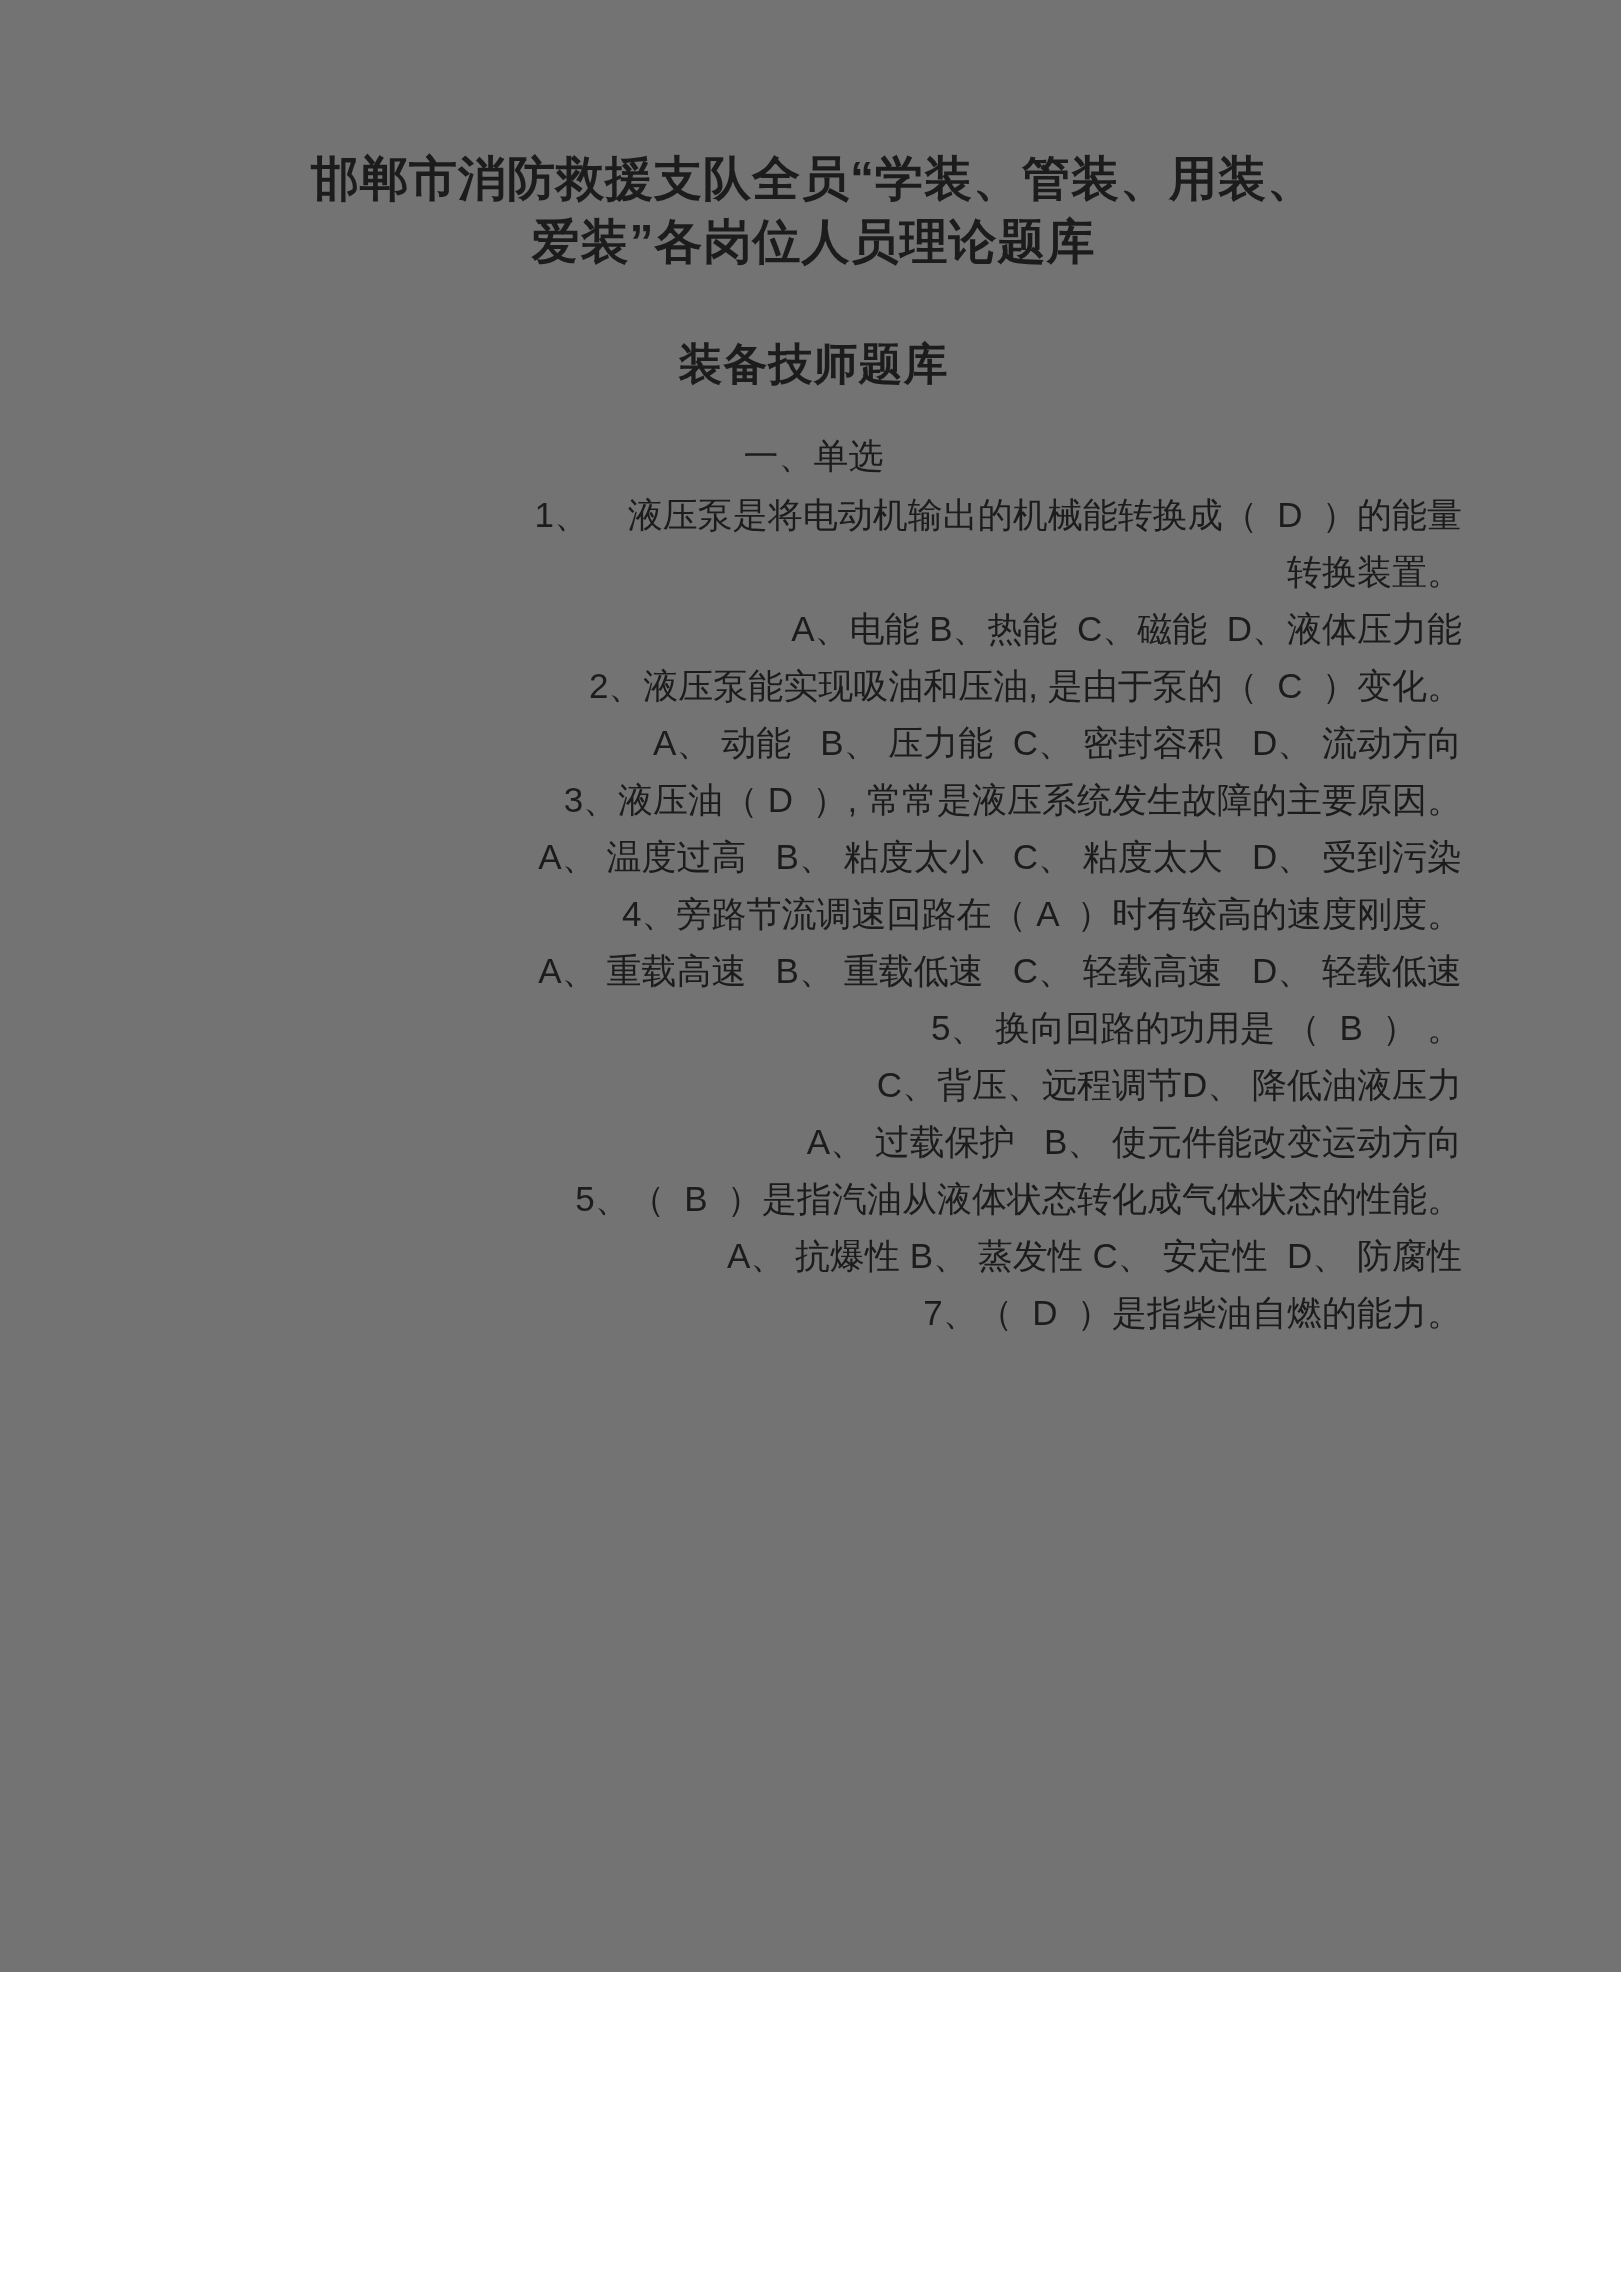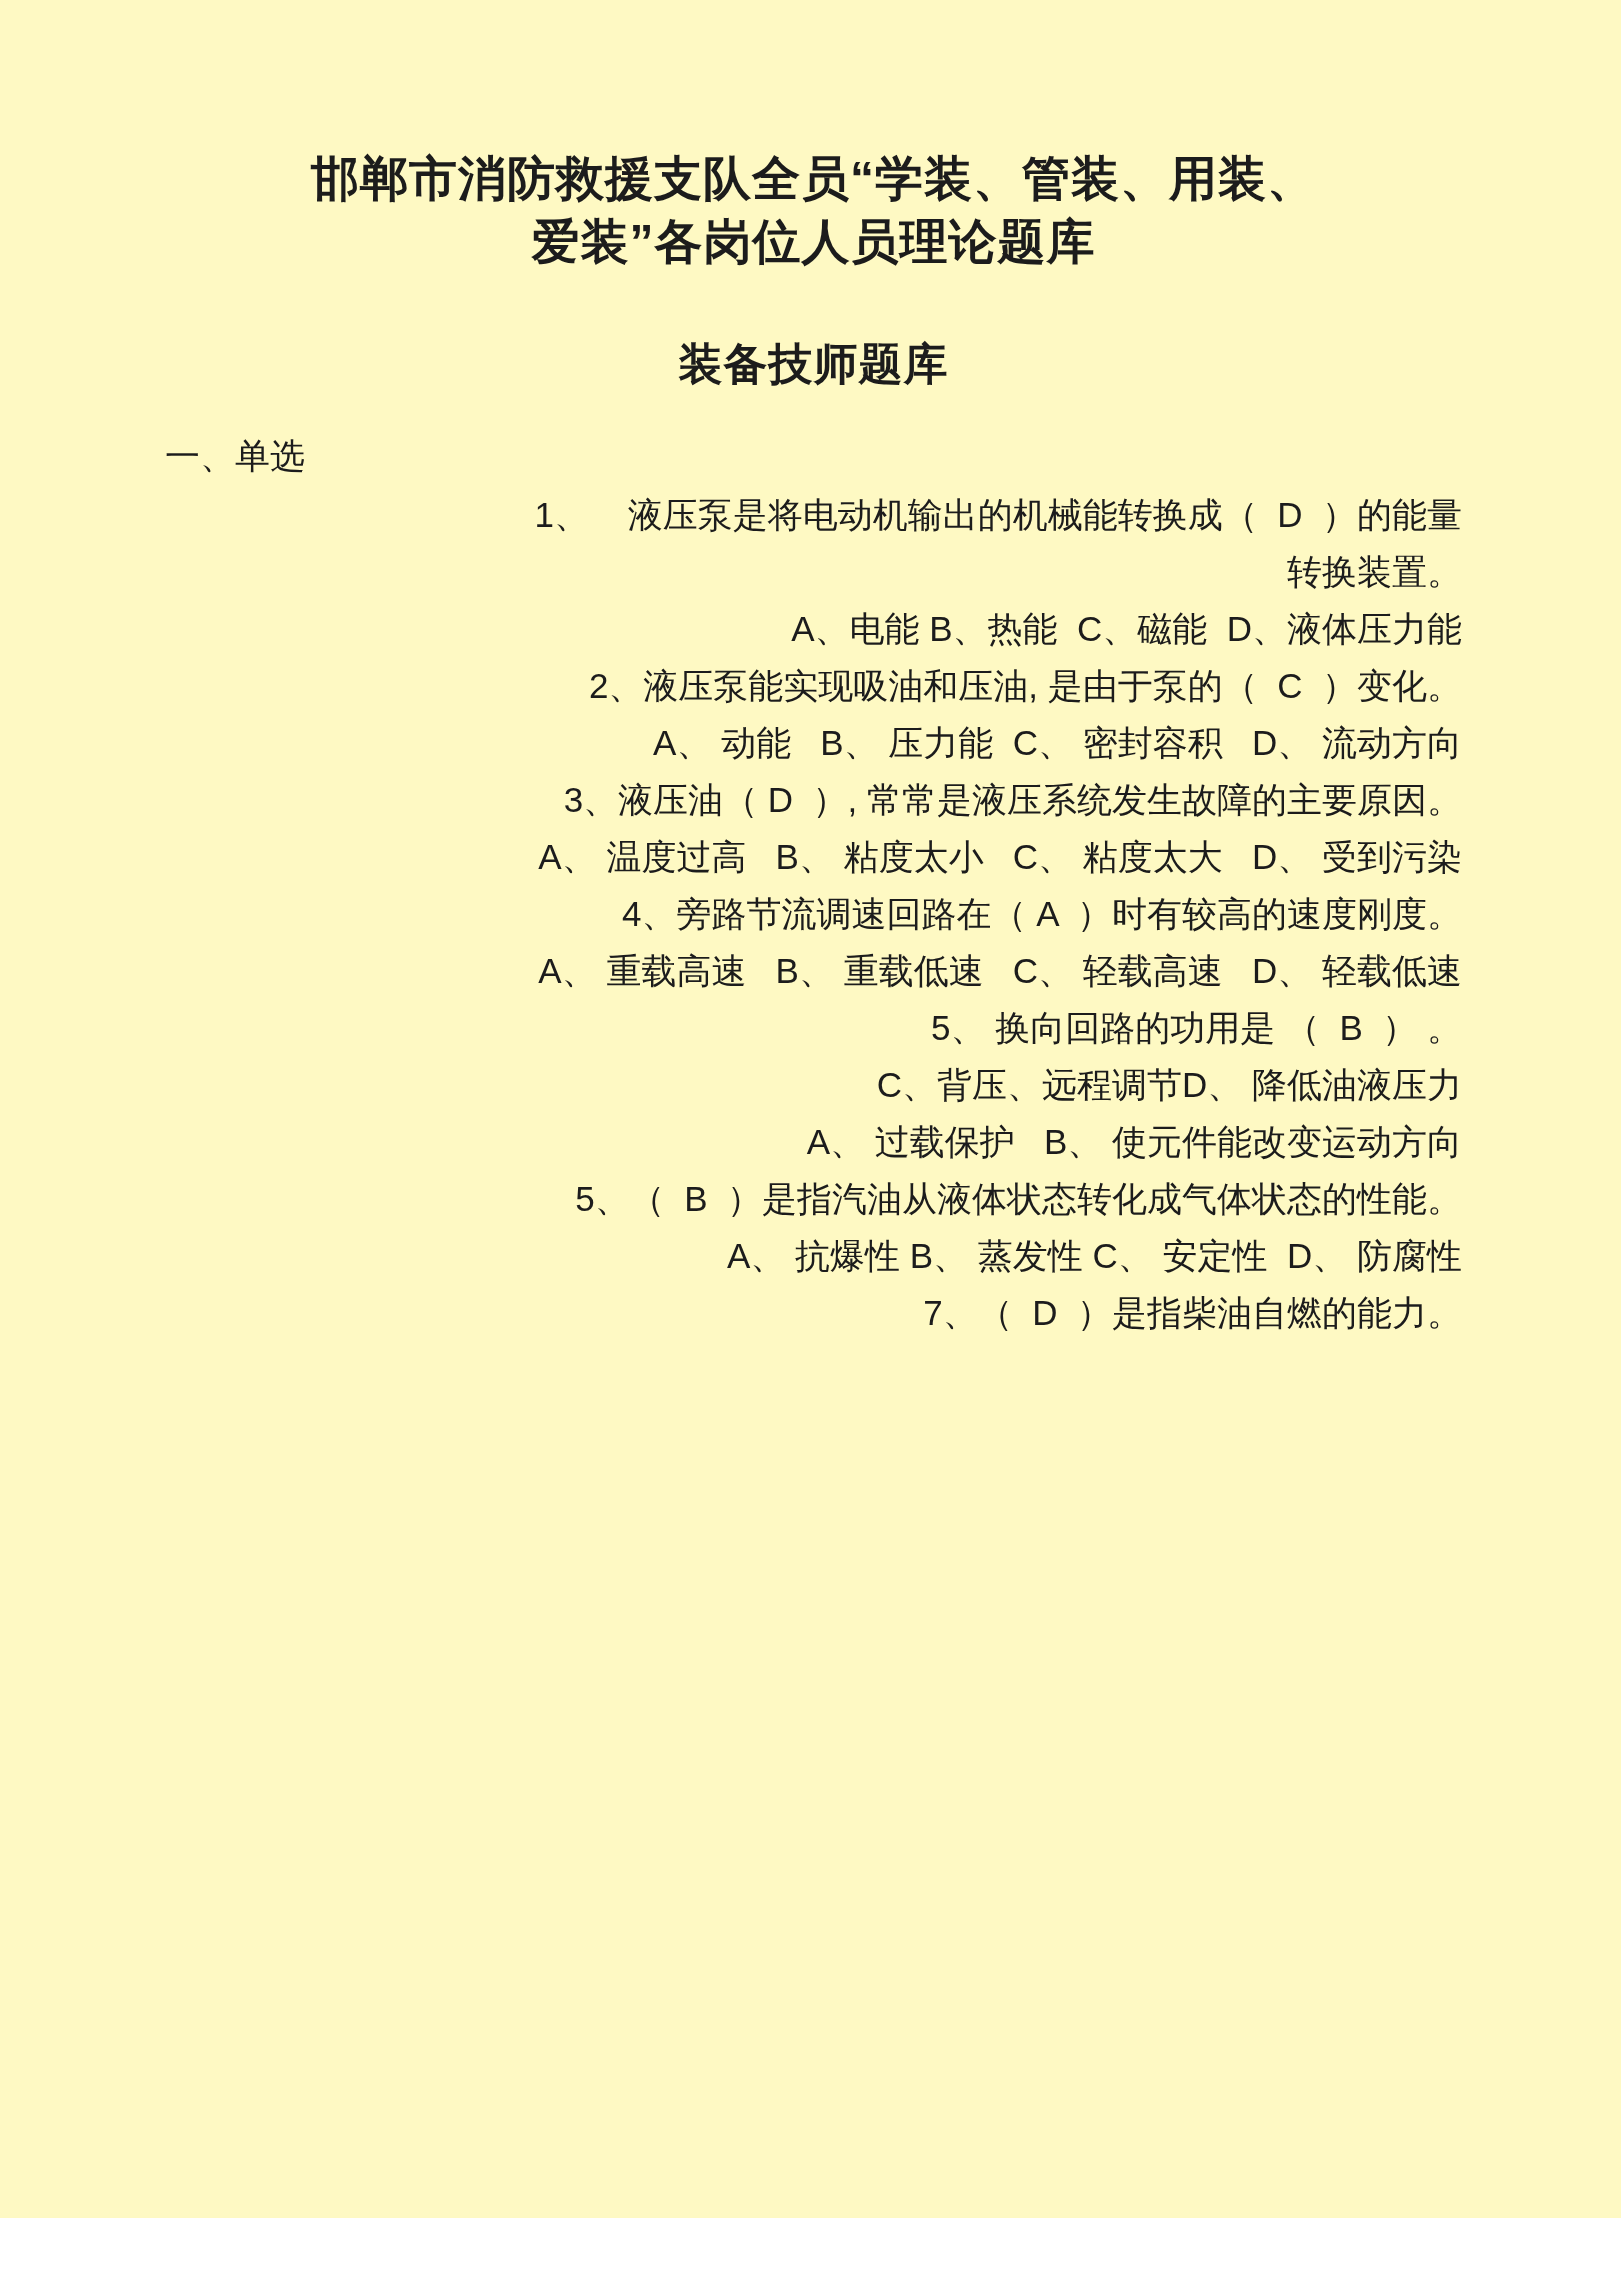--- a/index.html
+++ b/index.html
@@ -3,22 +3,22 @@
 <meta charset="utf-8">
 <style>
   html, body {
     margin: 0;
     padding: 0;
     background: #ffffff;
   }
   .page {
     position: relative;
     width: 1621px;
-    height: 2218px;
-    background: #fef9c3;
+    height: 1972px;
+    background: #737373;
     box-sizing: border-box;
     padding: 147px 159px 0 165px;
     color: #1c1c1c;
     font-family: "Liberation Sans", "DejaVu Sans", sans-serif;
   }
   .title {
     margin: 0 auto;
     max-width: 1157px;
     font-size: 48px;
     font-weight: 700;
@@ -31,20 +31,21 @@
     font-size: 44px;
     font-weight: 700;
     text-align: center;
     letter-spacing: 1px;
   }
   .section-heading {
     margin-top: 33px;
     font-size: 35px;
     line-height: 57px;
     font-weight: 400;
+    text-align: center;
   }
   .lines {
     margin-top: 2px;
   }
   .line {
     margin: 0;
     font-size: 35px;
     line-height: 57px;
     white-space: pre-wrap;
     font-weight: 400;

